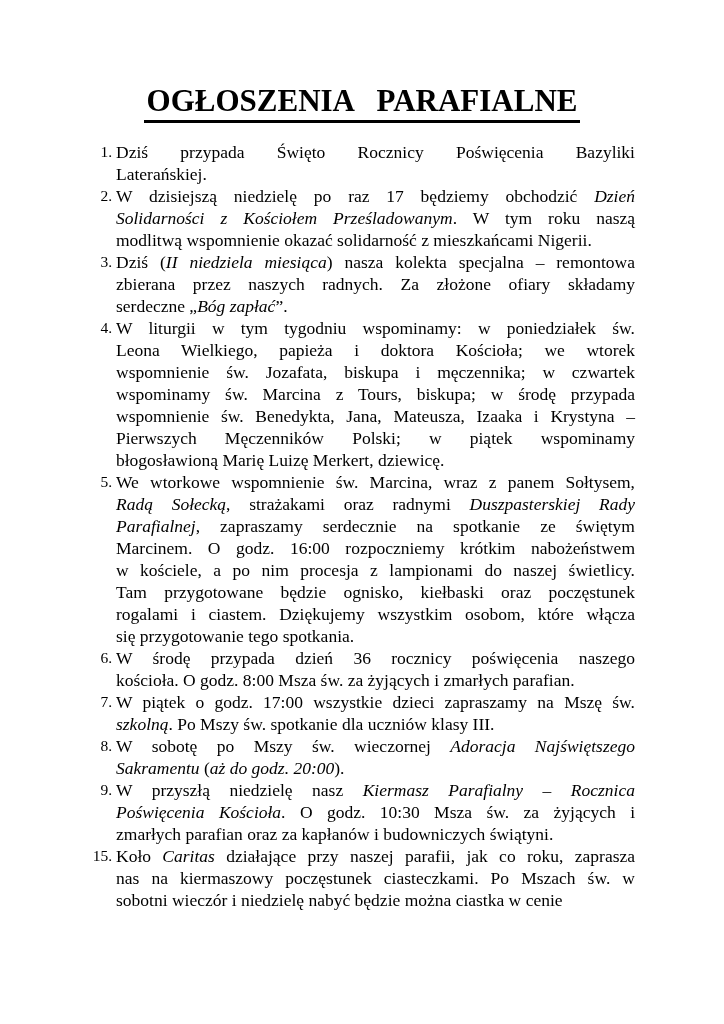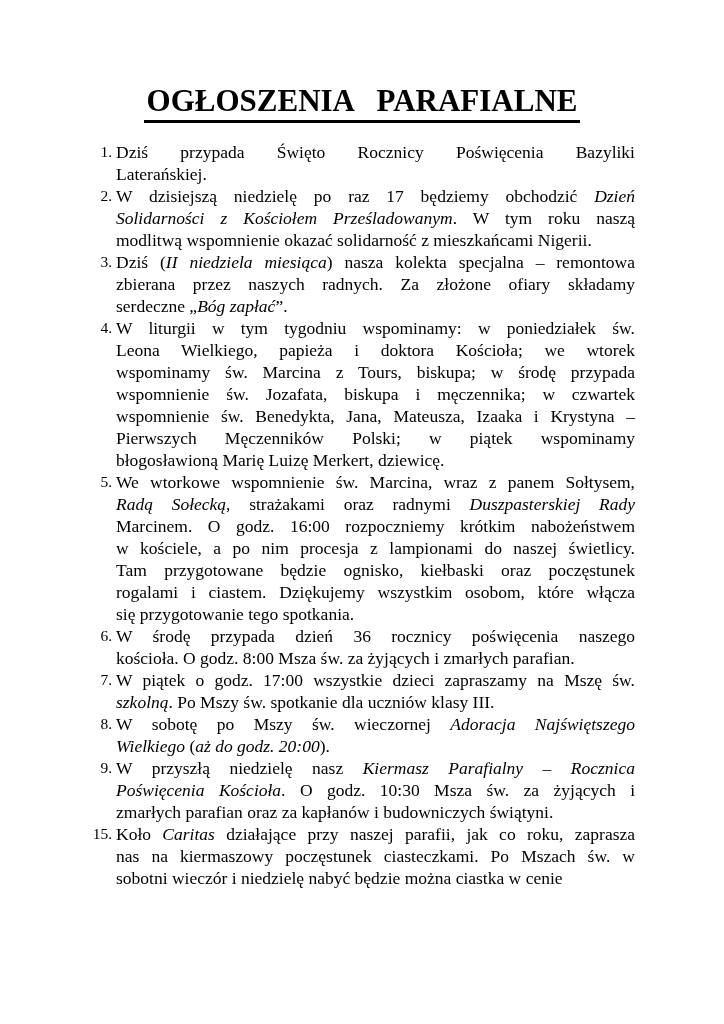--- a/index.html
+++ b/index.html
@@ -65,32 +65,33 @@
           <div class="line just"><span>Dziś (</span><em>II niedziela miesiąca</em><span>) nasza kolekta specjalna – remontowa</span></div>
           <div class="line just"><span>zbierana przez naszych radnych. Za złożone ofiary składamy</span></div>
           <div class="line"><span>serdeczne „</span><em>Bóg zapłać</em><span>”.</span></div>
         </div>
       </div>
       <div class="item">
         <span class="num">4.</span>
         <div>
           <div class="line just"><span>W liturgii w tym tygodniu wspominamy: w poniedziałek św.</span></div>
           <div class="line just"><span>Leona Wielkiego, papieża i doktora Kościoła; we wtorek</span></div>
+          <div class="line just"><span>wspomnienie św. Jozafata, biskupa i męczennika; w czwartek</span></div>
           <div class="line just"><span>wspominamy św. Marcina z Tours, biskupa; w środę przypada</span></div>
-          <div class="line just"><span>wspomnienie św. Jozafata, biskupa i męczennika; w czwartek</span></div>
           <div class="line just"><span>wspomnienie św. Benedykta, Jana, Mateusza, Izaaka i Krystyna –</span></div>
           <div class="line just"><span>Pierwszych Męczenników Polski; w piątek wspominamy</span></div>
           <div class="line"><span>błogosławioną Marię Luizę Merkert, dziewicę.</span></div>
         </div>
       </div>
       <div class="item">
         <span class="num">5.</span>
         <div>
           <div class="line just"><span>We wtorkowe wspomnienie św. Marcina, wraz z panem Sołtysem,</span></div>
           <div class="line just"><em>Radą Sołecką</em><span>, strażakami oraz radnymi </span><em>Duszpasterskiej Rady</em></div>
+          <div class="line just"><em>Parafialnej</em><span>, zapraszamy serdecznie na spotkanie ze świętym</span></div>
           <div class="line just"><span>Marcinem. O godz. 16:00 rozpoczniemy krótkim nabożeństwem</span></div>
           <div class="line just"><span>w kościele, a po nim procesja z lampionami do naszej świetlicy.</span></div>
           <div class="line just"><span>Tam przygotowane będzie ognisko, kiełbaski oraz poczęstunek</span></div>
           <div class="line just"><span>rogalami i ciastem. Dziękujemy wszystkim osobom, które włącza</span></div>
           <div class="line"><span>się przygotowanie tego spotkania.</span></div>
         </div>
       </div>
       <div class="item">
         <span class="num">6.</span>
         <div>
@@ -102,21 +103,21 @@
         <span class="num">7.</span>
         <div>
           <div class="line just"><span>W piątek o godz. 17:00 wszystkie dzieci zapraszamy na Mszę św.</span></div>
           <div class="line"><em>szkolną</em><span>. Po Mszy św. spotkanie dla uczniów klasy III.</span></div>
         </div>
       </div>
       <div class="item">
         <span class="num">8.</span>
         <div>
           <div class="line just"><span>W sobotę po Mszy św. wieczornej </span><em>Adoracja Najświętszego</em></div>
-          <div class="line"><em>Wielkiego</em><span> (</span><em>aż do godz. 20:00</em><span>).</span></div>
+          <div class="line"><em>Sakramentu</em><span> (</span><em>aż do godz. 20:00</em><span>).</span></div>
         </div>
       </div>
       <div class="item">
         <span class="num">9.</span>
         <div>
           <div class="line just"><span>W przyszłą niedzielę nasz </span><em>Kiermasz Parafialny – Rocznica</em></div>
           <div class="line just"><em>Poświęcenia Kościoła</em><span>. O godz. 10:30 Msza św. za żyjących i</span></div>
           <div class="line"><span>zmarłych parafian oraz za kapłanów i budowniczych świątyni.</span></div>
         </div>
       </div>

